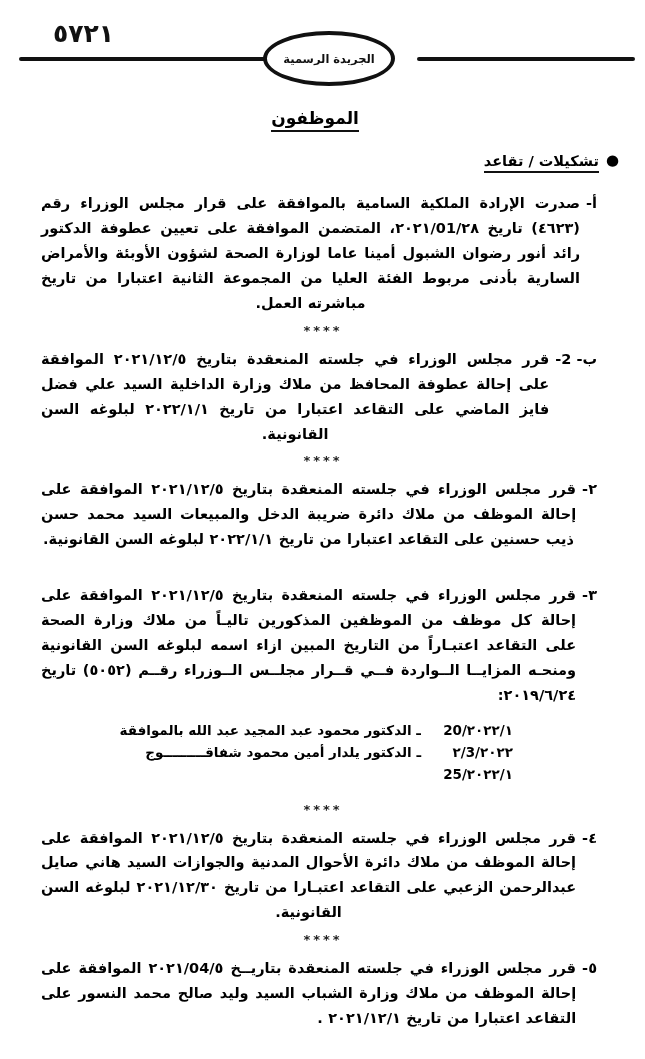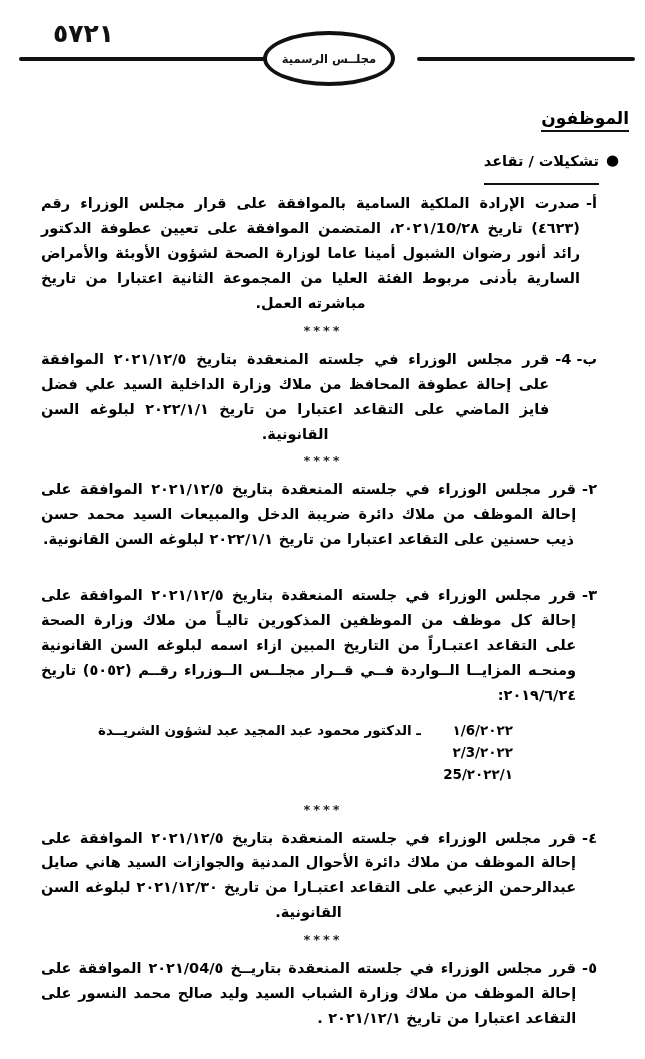--- a/index.html
+++ b/index.html
@@ -74,21 +74,21 @@
   .oval-text {
     font-size: 11.5px;
     font-weight: 600;
     color: #111;
     white-space: nowrap;
     letter-spacing: 0.2px;
   }
 
   
   .section-title {
-    text-align: right;
+    text-align: center;
     font-size: 17px;
     font-weight: 700;
     margin: 16px 16px 0 0;
     padding-bottom: 3px;
     display: block;
   }
   .section-title span.ul2 {
     border-bottom: 2.5px double #111;
     padding-bottom: 2px;
   }
@@ -101,21 +101,21 @@
     direction: rtl;
   }
   .subsection .bullet {
     display: inline-block;
     font-size: 15px;
     vertical-align: 1px;
     margin-left: 7px;
   }
   .subsection .label {
     border-bottom: 2.5px double #111;
-    padding-bottom: 14px;
+    padding-bottom: 2px;
   }
 
   
   .content {
     margin-top: 22px;
   }
 
   .clause {
     display: flex;
     direction: rtl;
@@ -186,67 +186,68 @@
 
   <div class="masthead">
     <div class="page-number">٥٧٢١</div>
 
     <div class="rule-wrap">
       <div class="rule-line rule-left"></div>
       <div class="rule-line rule-right"></div>
     </div>
 
     <div class="oval">
-      <div class="oval-text">مجلــس الرسمية</div>
+      <div class="oval-text">الجريدة الرسمية</div>
     </div>
   </div>
 
   <div class="section-title">
     <span class="ul2">الموظفون</span>
   </div>
 
   <div class="subsection">
     <span class="bullet">●</span><span class="label">تشكيلات / تقاعد</span>
   </div>
 
   <div class="content">
 
     <div class="clause">
       <div class="clause-marker">أ-</div>
-      <div class="clause-body">صدرت الإرادة الملكية السامية بالموافقة على قرار مجلس الوزراء رقم (٤٦٢٣) تاريخ ٢٠٢١/10/٢٨، المتضمن الموافقة على تعيين عطوفة الدكتور رائد أنور رضوان الشبول أمينا عاما لوزارة الصحة لشؤون الأوبئة والأمراض السارية بأدنى مربوط الفئة العليا من المجموعة الثانية اعتبارا من تاريخ مباشرته العمل.</div>
+      <div class="clause-body">صدرت الإرادة الملكية السامية بالموافقة على قرار مجلس الوزراء رقم (٤٦٢٣) تاريخ ٢٠٢١/01/٢٨، المتضمن الموافقة على تعيين عطوفة الدكتور رائد أنور رضوان الشبول أمينا عاما لوزارة الصحة لشؤون الأوبئة والأمراض السارية بأدنى مربوط الفئة العليا من المجموعة الثانية اعتبارا من تاريخ مباشرته العمل.</div>
     </div>
 
     <div class="sep">****</div>
 
     <div class="clause">
-      <div class="clause-marker">ب- 4-</div>
+      <div class="clause-marker">ب- 2-</div>
       <div class="clause-body">قرر مجلس الوزراء في جلسته المنعقدة بتاريخ ٢٠٢١/١٢/٥ الموافقة على إحالة عطوفة المحافظ من ملاك وزارة الداخلية السيد علي فضل فايز الماضي على التقاعد اعتبارا من تاريخ ٢٠٢٢/١/١ لبلوغه السن القانونية.</div>
     </div>
 
     <div class="sep">****</div>
 
     <div class="clause">
       <div class="clause-marker">٢-</div>
       <div class="clause-body">قرر مجلس الوزراء في جلسته المنعقدة بتاريخ ٢٠٢١/١٢/٥ الموافقة على إحالة الموظف من ملاك دائرة ضريبة الدخل والمبيعات السيد محمد حسن ذيب حسنين على التقاعد اعتبارا من تاريخ ٢٠٢٢/١/١ لبلوغه السن القانونية.</div>
     </div>
 
     <div class="sep" style="visibility:hidden;">****</div>
 
     <div class="clause">
       <div class="clause-marker">٣-</div>
       <div class="clause-body last-right">قرر مجلس الوزراء في جلسته المنعقدة بتاريخ ٢٠٢١/١٢/٥ الموافقة على إحالة كل موظف من الموظفين المذكورين تاليـاً من ملاك وزارة الصحة على التقاعد اعتبـاراً من التاريخ المبين ازاء اسمه لبلوغه السن القانونية ومنحـه المزايــا الــواردة فــي قــرار مجلــس الــوزراء رقــم (٥٠٥٢) تاريخ ٢٠١٩/٦/٢٤:</div>
     </div>
 
     <div class="name-list">
       <div class="name-row">
-        <div class="date-cell">٢٠٢٢/6/١</div>
-        <div class="name-cell">ـ الدكتور محمود عبد المجيد عبد لشؤون الشريــدة</div>
+        <div class="date-cell">٢٠٢٢/١/20</div>
+        <div class="name-cell">ـ الدكتور محمود عبد المجيد عبد الله بالموافقة</div>
       </div>
       <div class="name-row">
         <div class="date-cell">٢٠٢٢/3/٢</div>
+        <div class="name-cell">ـ الدكتور يلدار أمين محمود شفاقـــــــــوج</div>
       </div>
       <div class="name-row">
         <div class="date-cell">٢٠٢٢/١/25</div>
       </div>
     </div>
 
     <div class="sep" style="margin-top:16px;">****</div>
 
     <div class="clause">
       <div class="clause-marker">٤-</div>

